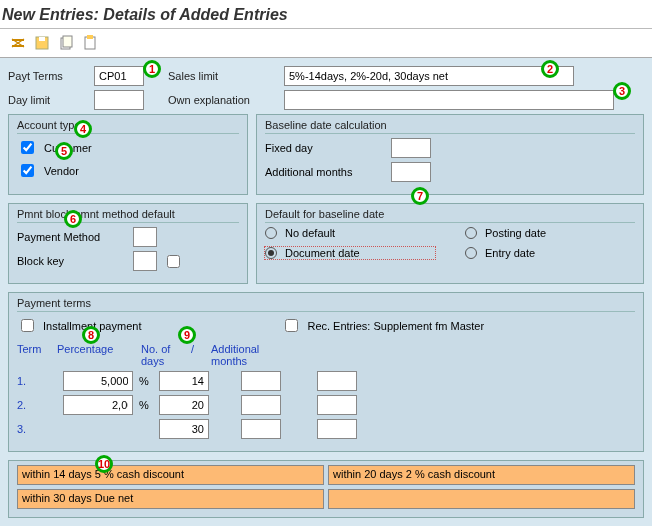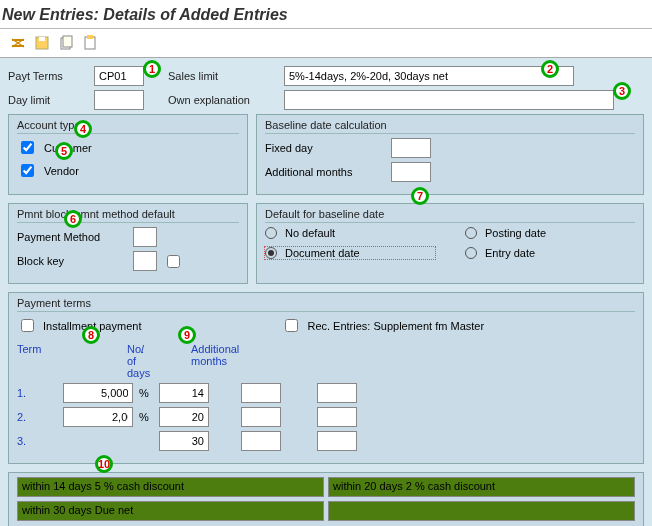--- a/index.html
+++ b/index.html
@@ -58,21 +58,21 @@
   .groups-row .group { flex:1; }
   .chk { margin-right:4px; }
   .inline-field { display:flex; align-items:center; gap:6px; margin-bottom:4px;}
   .small-input{ width:40px; }
   .radio-row { display:flex; align-items:flex-end; gap:4px; margin-bottom:4px;}
   .radio-grid { display:grid; grid-template-columns:1fr 1fr; gap:4px 30px;}
   .terms-header { display:grid; grid-template-columns:40px 70px 14px 50px 20px 70px 90px; gap:0; color:#2040c0; margin-bottom:4px;}
   .terms-row { display:grid; grid-template-columns:40px 70px 14px 50px 20px 70px 90px; gap:6px; align-items:center; margin-bottom:4px;}
   .expl-grid { display:grid; grid-template-columns:1fr 1fr; gap:4px;}
   .expl-cell {
-    border:1px solid #888; background:#4d7c0f; padding:2px 4px; height:20px;
+    border:1px solid #888; background:#fdba74; padding:2px 4px; height:20px;
   }
   .marker {
     position:absolute;
     width:18px; height:18px;
     border:3px solid #0a0;
     border-radius:50%;
     background:#fff;
     color:#d00;
     font-weight:bold;
     font-size:11px;
@@ -218,20 +218,21 @@
         <input type="checkbox" style="">
         <span>Installment payment</span>
       </label>
       <label class="inline-field" style="margin-left:100px">
         <input type="checkbox" style="">
         <span>Rec. Entries: Supplement fm Master</span>
       </label>
     </div>
     <div class="terms-header">
       <span class="blue">Term</span>
+      <span class="blue">Percentage</span>
       <span></span>
       <span class="blue">No. of days</span>
       <span class="blue">/</span>
       <span class="blue">Additional months</span>
     </div>
     <div class="terms-row">
       <span class="blue">1.</span>
       <input type="text" style="text-align: right; padding-left: 37px;" value="5,000">
       <span>%</span>
       <input type="text" style="text-align: right;" value="14">

